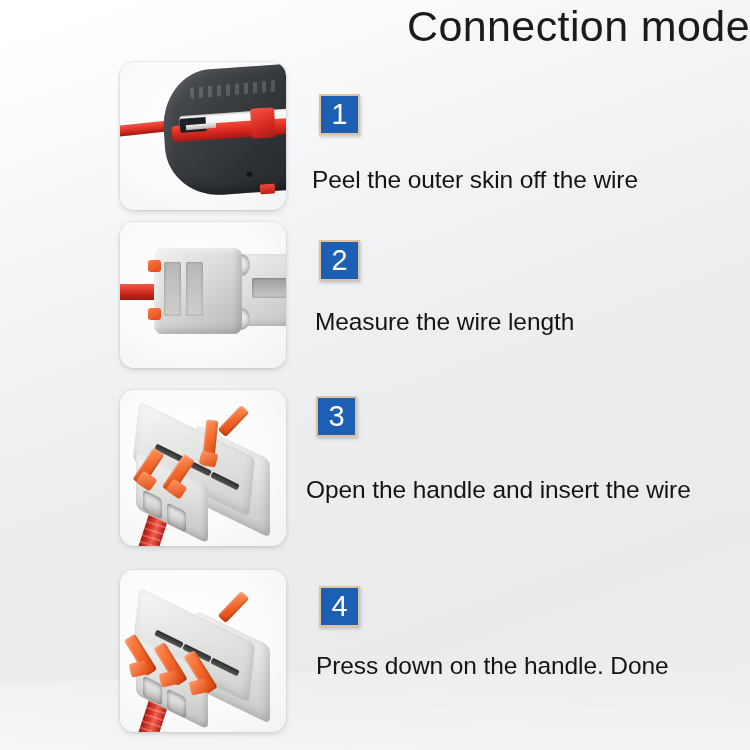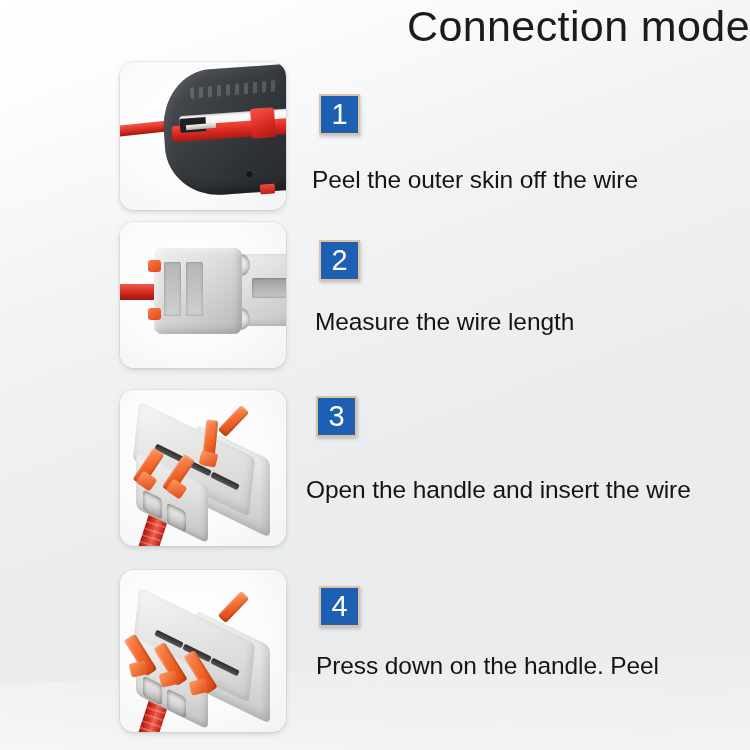--- a/index.html
+++ b/index.html
@@ -457,16 +457,16 @@
           <div class="lev-tip" style="left:40px; top:102px; width:17px; height:14px; transform:rotate(-14deg);"></div>
 
           <div class="lev" style="left:74px; top:80px; width:13px; height:44px; transform:rotate(-32deg);"></div>
           <div class="lev-tip" style="left:70px; top:110px; width:17px; height:14px; transform:rotate(-14deg);"></div>
 
           <div class="lev" style="left:108px; top:20px; width:11px; height:34px; transform:rotate(44deg);"></div>
         </div>
       </div>
     </div>
     <div class="badge" style="left:319px; top:586px;">4</div>
-    <div class="caption" style="left:316px; top:652px;">Press down on the handle. Peel</div>
+    <div class="caption" style="left:316px; top:652px;">Press down on the handle. Done</div>
   </div>
 
 </div>
 
 </body></html>

